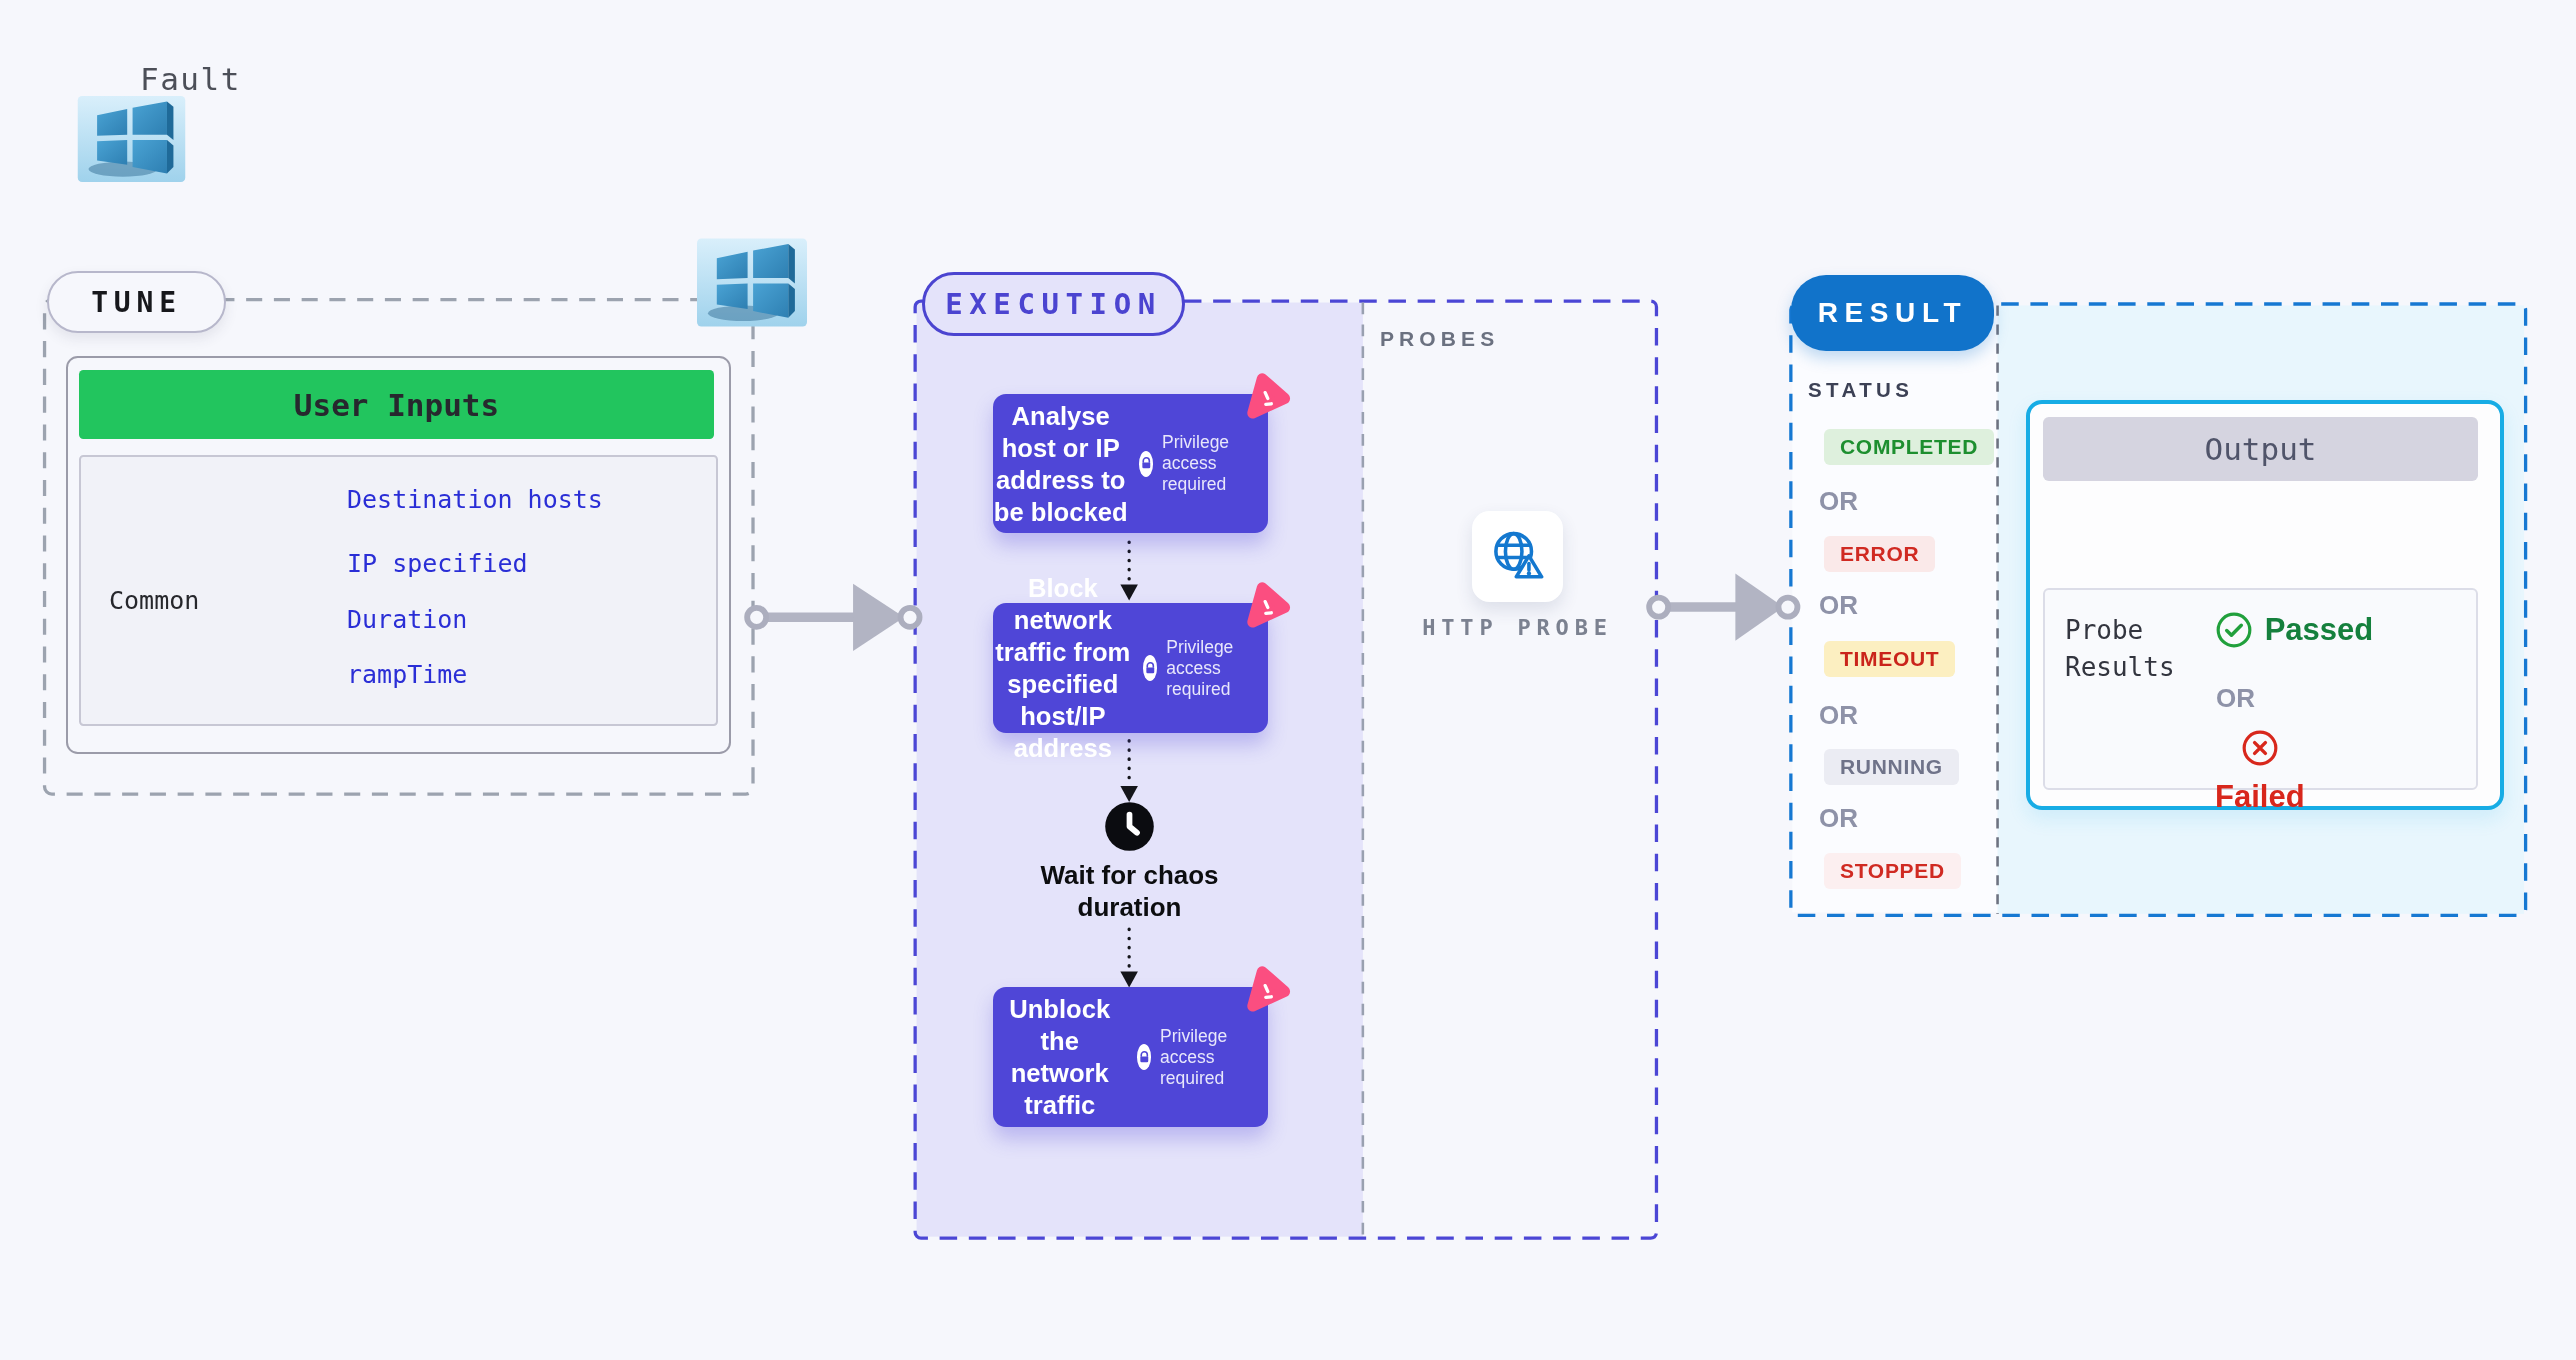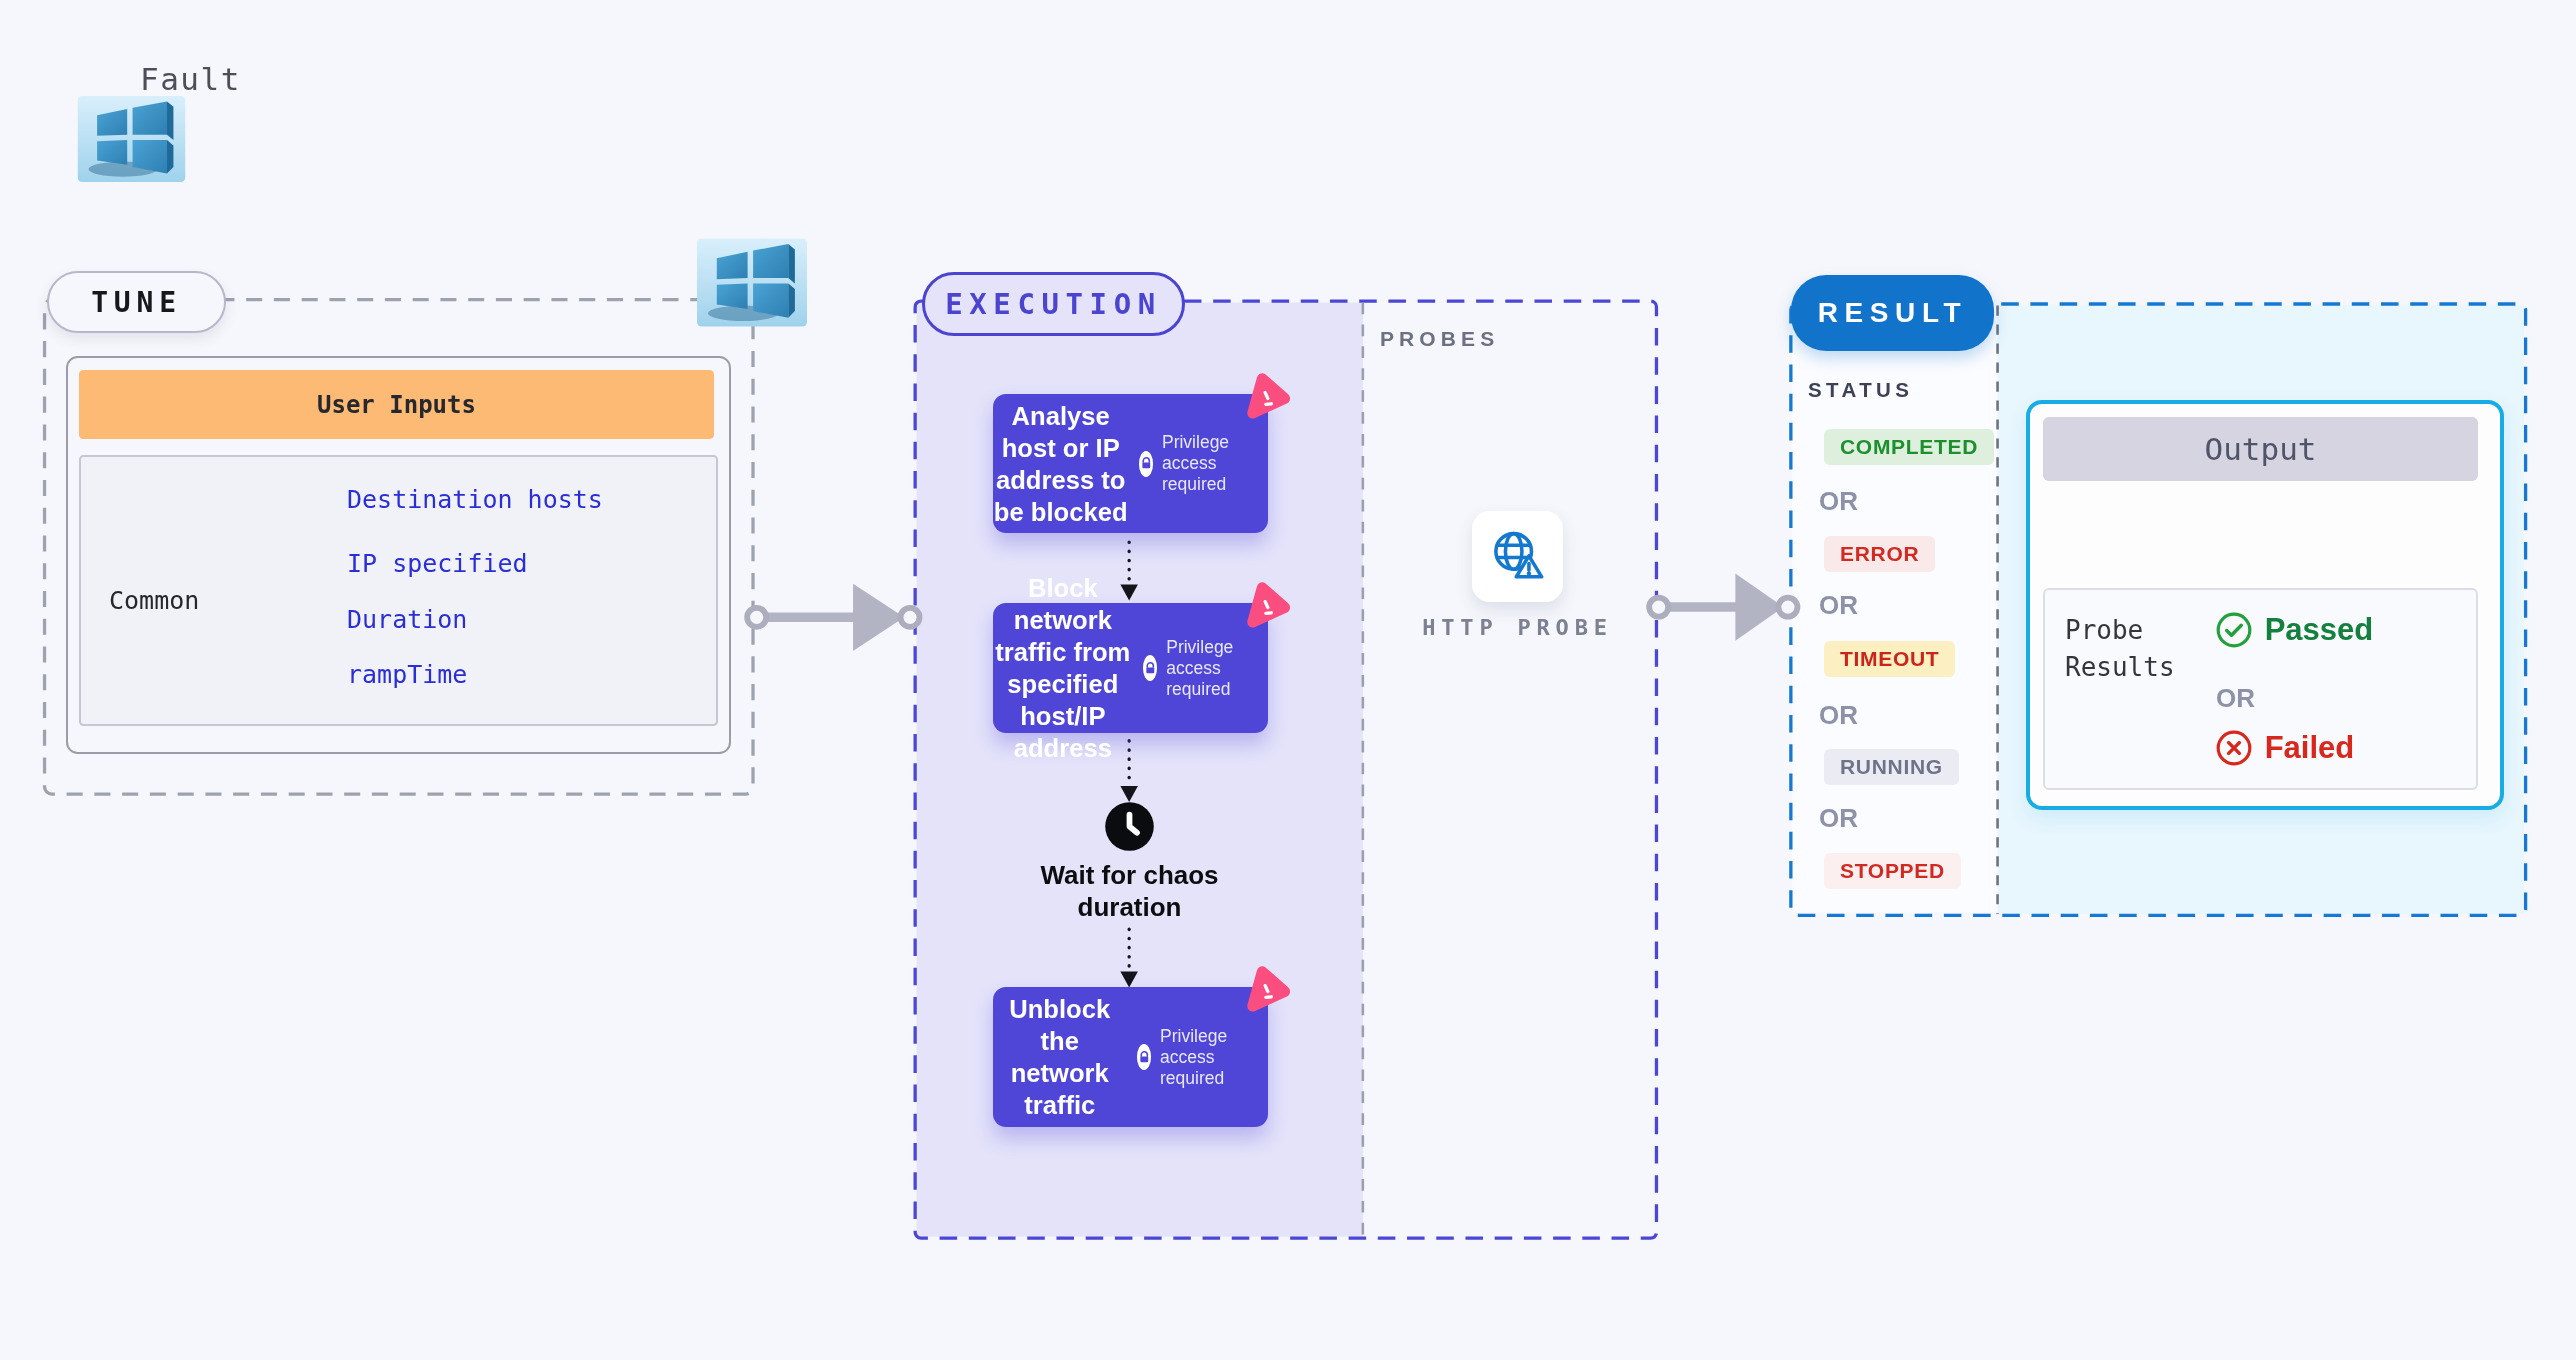--- a/index.html
+++ b/index.html
@@ -20,22 +20,22 @@
   .pill{display:flex;align-items:center;justify-content:center;border-radius:35px;z-index:4;}
   .pill-tune{left:47px;top:271px;width:175px;height:58px;background:#f6f7fc;border:2.9px solid #b7b7cb;
              font-size:28px;font-weight:700;letter-spacing:5.8px;color:#17181c;box-shadow:0 5.8px 13px rgba(60,60,90,.10);}
   .pill-exec{left:922px;top:272px;width:257px;height:58px;background:#e4e3fa;border:3.7px solid #4b44d0;
              font-size:29px;font-weight:700;letter-spacing:6.6px;color:#4b44d0;}
   .pill-result{left:1791px;top:275px;width:203px;height:76px;background:#1173ca;color:#fff;
              font-size:28px;font-weight:700;letter-spacing:6.6px;box-shadow:0 7.3px 14.6px rgba(17,115,202,.25);}
 
   
   .ui-table{left:66px;top:356px;width:661px;height:394px;border:2.9px solid #9b9ba9;border-radius:11.7px;z-index:2;}
-  .ui-head{left:79px;top:370px;width:635px;height:69px;background:#fdba74;border-radius:4.4px;
-           display:flex;align-items:center;justify-content:center;font-size:24px;font-weight:700;color:#27282e;z-index:2;}
+  .ui-head{left:79px;top:370px;width:635px;height:69px;background:#22c55e;border-radius:4.4px;
+           display:flex;align-items:center;justify-content:center;font-size:31px;font-weight:700;color:#27282e;z-index:2;}
   .ui-body{left:79px;top:455px;width:635px;height:267px;background:#f1f2f8;border:2.2px solid #c7c7d4;border-radius:4.4px;z-index:2;}
   .ui-rowlabel{left:28px;top:129px;font-size:25px;color:#26272c;}
   .ui-link{left:266px;font-size:25px;color:#2a2ed6;cursor:pointer;}
 
   
   .step{left:993px;width:275px;background:#4f46d7;border-radius:13px;z-index:3;
         display:flex;flex-direction:row;align-items:center;justify-content:center;gap:10.2px;
         box-shadow:0 11.7px 19px rgba(79,70,215,.28);}
   .step-title{width:241px;text-align:center;color:#fff;font-size:25.6px;font-weight:700;line-height:32px;}
   .priv{display:flex;align-items:center;gap:8.8px;}
@@ -68,21 +68,21 @@
   .out-head{position:absolute;left:13px;top:13px;width:435px;height:64px;background:#d5d4e0;border-radius:5.8px;
             display:flex;align-items:center;justify-content:center;font-size:31px;font-weight:400;color:#50546a;}
   .out-row{position:absolute;left:13px;width:435px;background:#f9fafd;border:2.2px solid #dcdde8;border-radius:5.8px;box-sizing:border-box;}
   .row-metrics{top:98px;height:67px;}
   .row-probe{top:184px;height:202px;}
   .m-label{position:absolute;left:20px;top:17.5px;font-size:26px;color:#2b2d38;}
   .m-value{position:absolute;left:171px;top:17.5px;font-size:26px;color:#4a42e4;cursor:pointer;}
   .p-label{position:absolute;left:20px;top:22px;width:153px;font-size:26px;color:#33353f;line-height:37px;}
   .p-pass{position:absolute;left:170px;top:20.5px;display:flex;align-items:center;gap:11.7px;color:#15803d;font-size:31px;font-weight:700;}
   .p-or{position:absolute;left:171px;top:93px;font-size:26px;font-weight:600;color:#8e92a8;}
-  .p-fail{position:absolute;left:170px;top:139px;display:flex;align-items:center;gap:11.7px;color:#d8271c;font-size:31px;font-weight:700;}
+  .p-fail{position:absolute;left:170px;top:139px;display:flex;align-items:center;gap:11.7px;color:#d8271c;font-size:31px;font-weight:700;flex-direction:column;}
 </style>
 </head>
 <body>
 
 <div class="canvas">
 
   <svg class="layer" viewBox="0 0 3527 1863">
 
     <rect x="1255" y="414" width="611" height="1279" fill="#e4e3fa"></rect>
     <rect x="2454" y="418" width="281" height="831" fill="#fbfcff"></rect>

